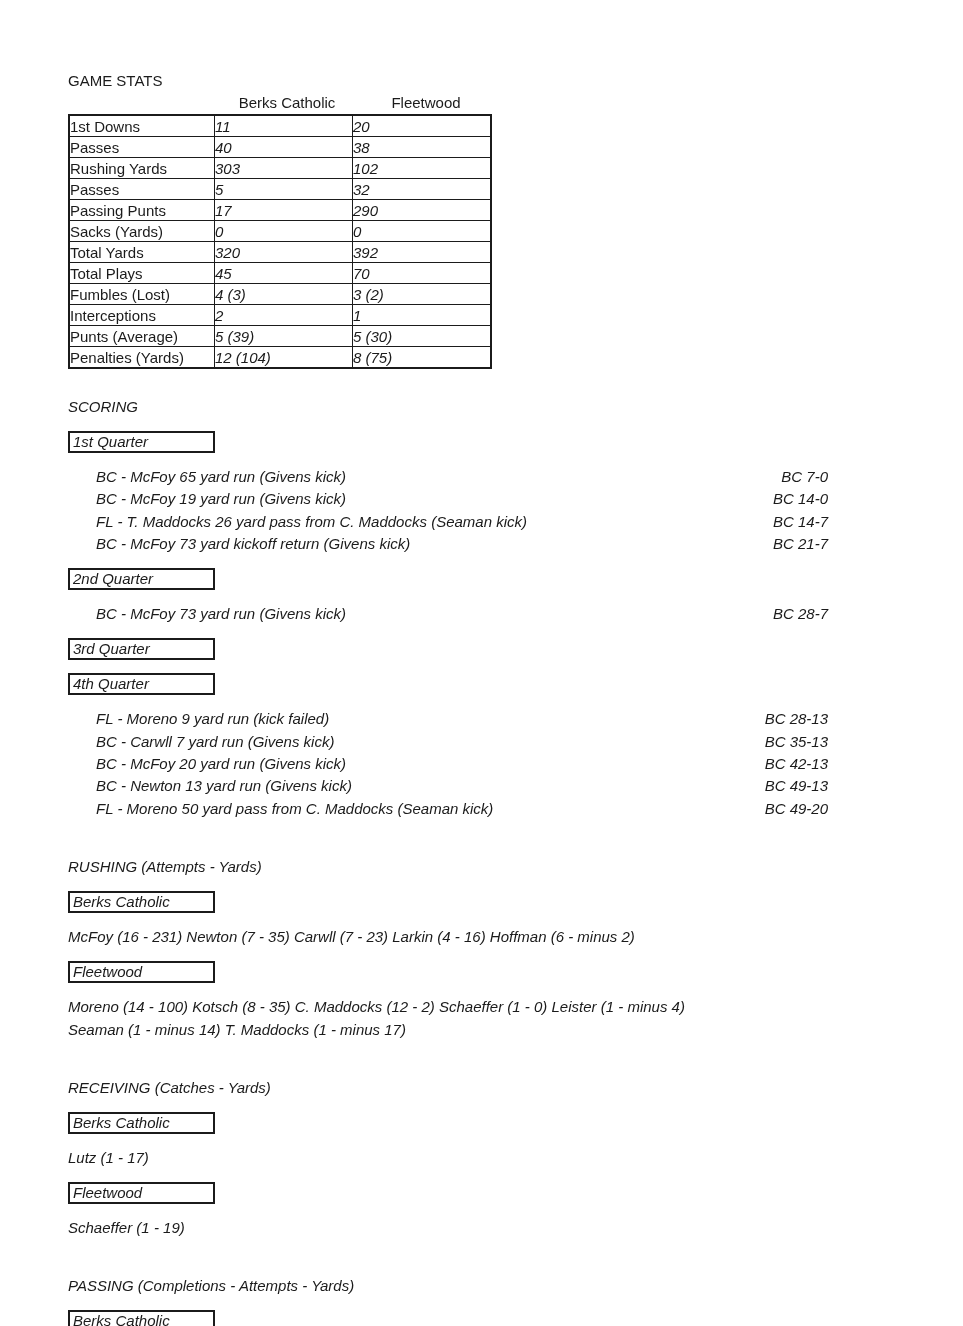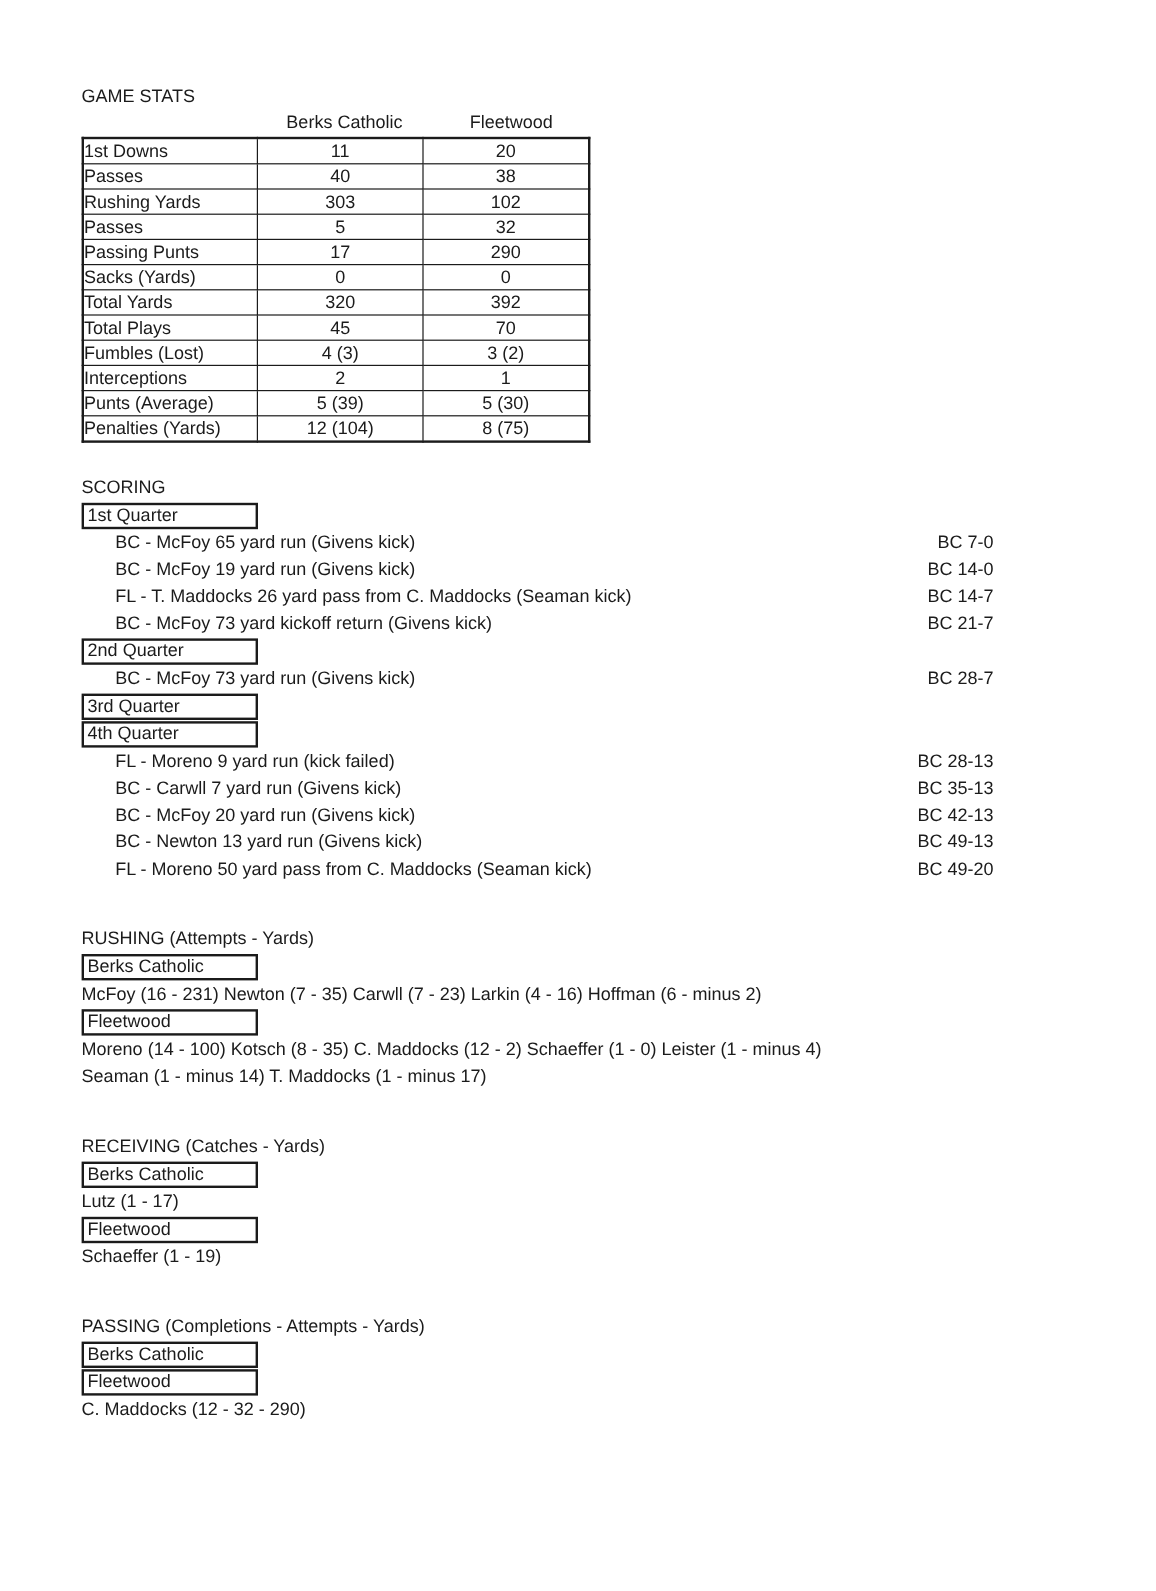--- a/index.html
+++ b/index.html
@@ -12,28 +12,28 @@
   .page{box-sizing:border-box;padding:70px 0 0 68px;height:100%;}
   .title{line-height:22px;height:22px;}
   
   .table-header{display:flex;width:427px;line-height:22px;height:22px;}
   .th-spacer{width:149px;}
   .col-bc{width:140px;text-align:center;}
   .col-fl{width:138px;text-align:center;}
   table.stats-table{border-collapse:collapse;border:2px solid #1b1b1b;}
   table.stats-table td{border:1px solid #1b1b1b;height:20px;padding:0;}
   td.lbl{width:144px;padding-left:3px;}
-  td.val{width:137px;text-align:center;}
+  td.val{width:137px;font-style:italic;}
   
-  .section{margin-top:36px;}
+  .section{margin-top:36px;font-style:italic;}
   .section.scoring{margin-top:27px;}
   .box{
     box-sizing:border-box;width:147px;height:22px;
     border:2px solid #1b1b1b;line-height:18px;padding-left:3px;
-    margin:1px 0;
+    margin:13px 0;
   }
   .line{line-height:22.3px;height:22.3px;white-space:nowrap;}
   .play-row{display:flex;justify-content:space-between;width:732px;line-height:22.3px;height:22.3px;margin-left:28px;}
   .play-row .desc{white-space:nowrap;}
   .play-row .score{white-space:nowrap;}
 </style>
 </head>
 <body>
 
 <div class="page">

